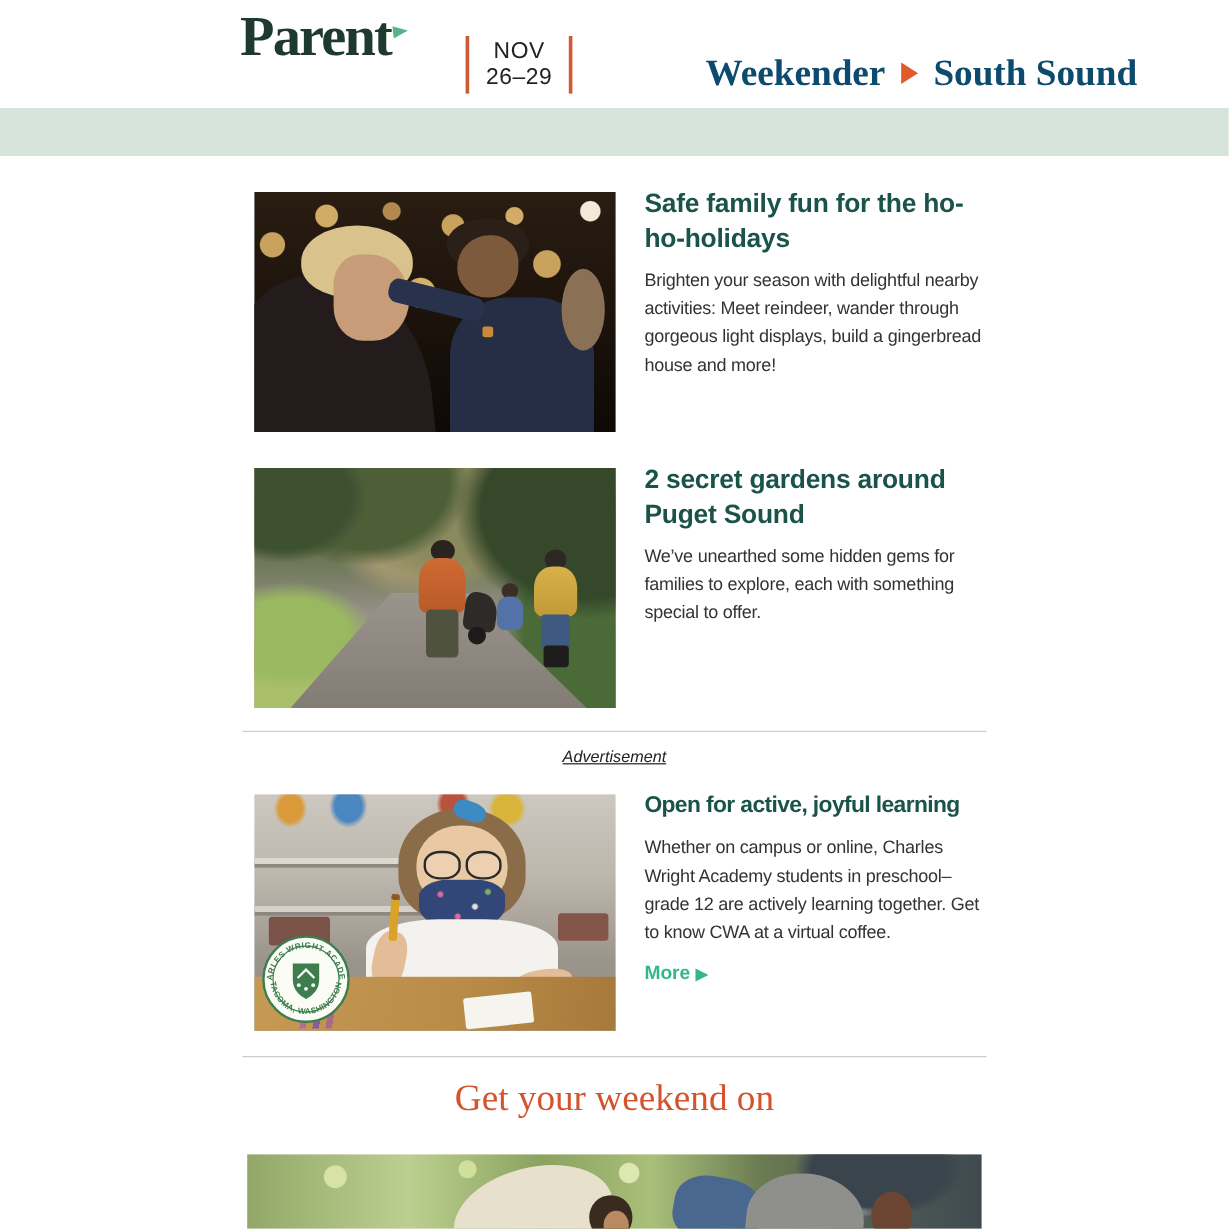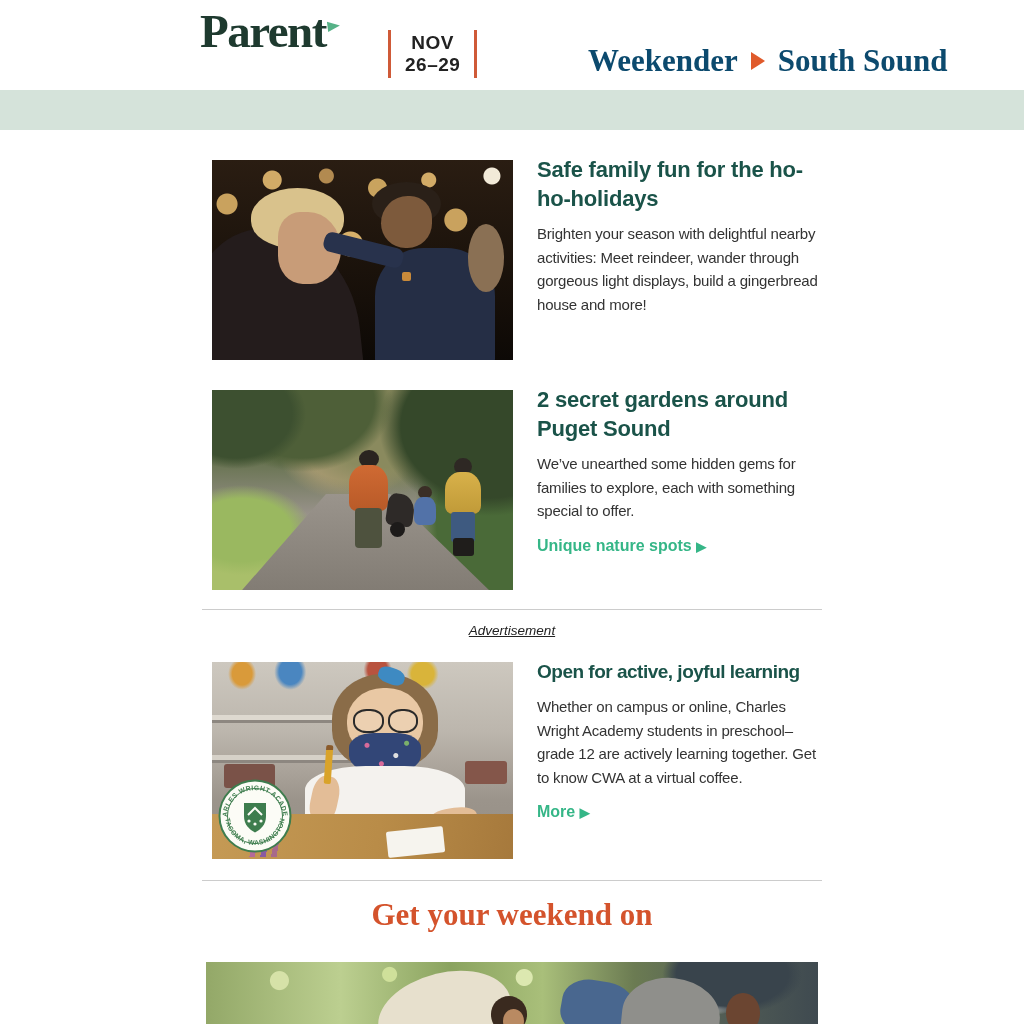--- a/index.html
+++ b/index.html
@@ -9,21 +9,21 @@
   
   .header { position:relative; height:90px; background:#fff; z-index:3; }
   .logo { position:absolute; left:200px; top:8px;
           font-family:"Liberation Serif", serif; font-weight:700;
           font-size:47px; line-height:47px; letter-spacing:-1.5px; color:#1e3a2f; }
   .logo-line1 { position:relative; display:inline-block; }
   .logo-tri { position:absolute; right:-14px; top:12px; width:13px; height:12px;
               background:#56b287; clip-path:polygon(0 15%, 100% 45%, 10% 100%); }
   .datebox { position:absolute; left:388px; top:30px; display:flex; align-items:stretch; }
   .datebar { width:3px; background:#cf5a38; }
-  .datetext { padding:2px 14px; font-weight:700; font-size:19px; line-height:22px;
+  .datetext { padding:2px 14px; font-weight:400; font-size:19px; line-height:22px;
               color:#222; text-align:center; letter-spacing:0.5px; }
   .edition { position:absolute; left:588px; top:43px; display:flex; align-items:center; gap:13px;
              font-family:"Liberation Serif", serif; font-weight:700; font-size:31px; color:#0c4a6e; }
   .edition-arrow { width:0; height:0; border-left:14px solid #e05a2b;
                    border-top:9px solid transparent; border-bottom:9px solid transparent; }
 
   .band { height:40px; background:#d5e3da; }
 
   
   .main { width:620px; margin:0 auto; }
@@ -39,21 +39,21 @@
   .link .arrow { font-size:13px; }
 
   .divider { border:none; border-top:1px solid #ccc; margin-top:19px; }
   .divider2 { margin-top:21px; }
   .ad-label { margin-top:13px; text-align:center; font-style:italic; font-size:13.5px; color:#222;text-decoration:underline; }
   .ad-row { margin-top:24px; }
   .photo-ad { height:197px; }
   .ad-title { font-size:19px; white-space:nowrap; letter-spacing:-0.5px; }
 
   .section-heading { margin-top:16px; text-align:center; font-family:"Liberation Serif", serif;
-                     font-weight:700; font-size:31px; color:#d4532c; }
+                     font-weight:400; font-size:31px; color:#d4532c; }
 
   
   .p1 { background:
       radial-gradient(circle 9px  at 93% 8%,  #f2ead8 0 8px, transparent 9px),
       radial-gradient(circle 11px at 5% 22%,  #c9a25e 0 10px, transparent 11px),
       radial-gradient(circle 8px  at 12% 60%, #a5814b 0 7px,  transparent 8px),
       radial-gradient(circle 10px at 20% 10%, #d2ab67 0 9px,  transparent 10px),
       radial-gradient(circle 12px at 30% 30%, #caa35d 0 11px, transparent 12px),
       radial-gradient(circle 8px  at 38% 8%,  #b28a50 0 7px,  transparent 8px),
       radial-gradient(circle 13px at 46% 42%, #d7b06a 0 12px, transparent 13px),
@@ -259,24 +259,20 @@
       <div class="kid-head"></div>
       <div class="kid-coat"></div>
       <div class="mom-head"></div>
       <div class="mom-jacket"></div>
       <div class="mom-jeans"></div>
       <div class="mom-boots"></div>
     </div>
     <div class="txt">
       <div class="title">2 secret gardens around Puget Sound</div>
       <div class="body">We’ve unearthed some hidden gems for families to explore, each with something special to offer.</div>
-      <div class="link">
-        <span>Unique nature spots</span>
-        <span class="arrow">▶</span>
-      </div>
     </div>
   </div>
 
   <hr class="divider">
 
   <div class="ad-label">Advertisement</div>
 
   <div class="row ad-row">
     <div class="photo photo-ad p3">
       <div class="shelf1"></div>

